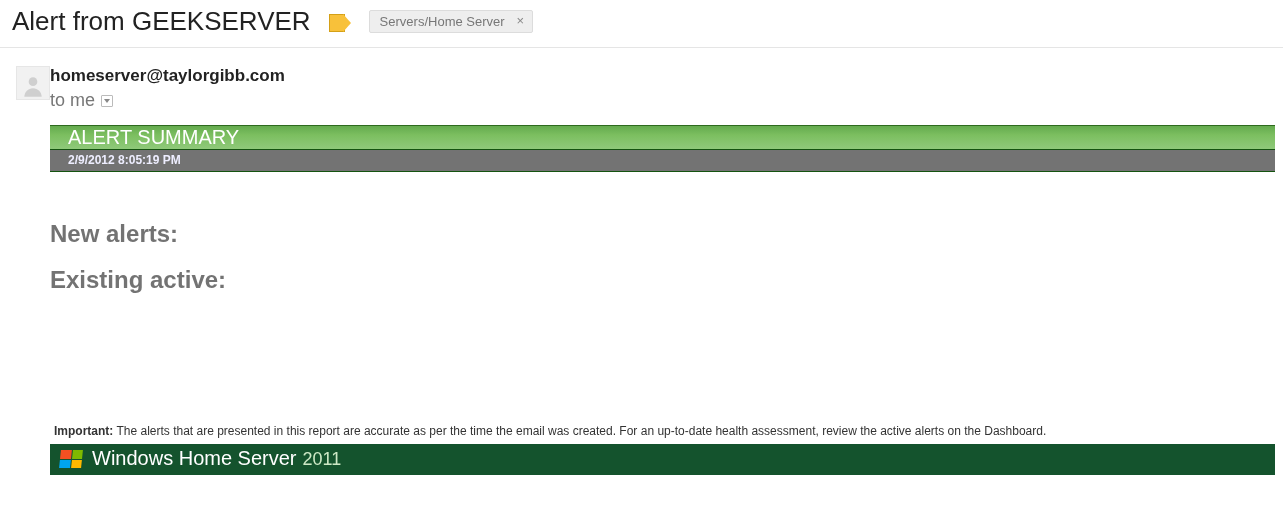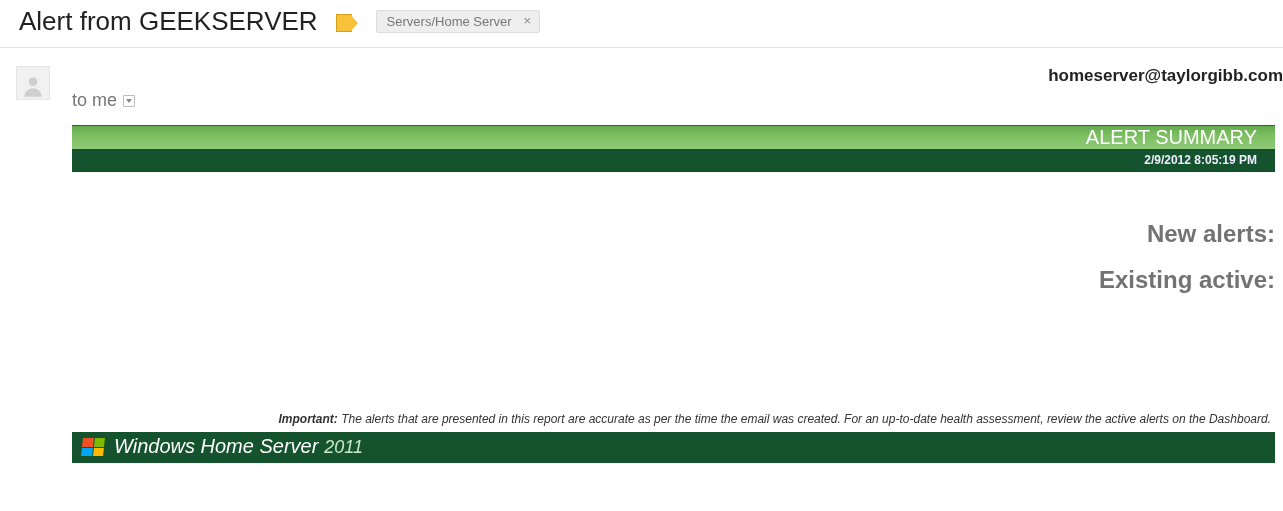--- a/index.html
+++ b/index.html
@@ -18,21 +18,20 @@
     display: flex;
     align-items: center;
     padding: 6px 12px 10px 12px;
     border-bottom: 1px solid #e5e5e5;
     gap: 18px;
   }
   .subject {
     font-size: 26px;
     color: #222;
     white-space: nowrap;
-    margin-left: 7px;
   }
   .label-tag {
     width: 22px;
     height: 16px;
     position: relative;
   }
   .label-tag::before {
     content: "";
     position: absolute;
     left: 0; top: 0;
@@ -63,22 +62,21 @@
   }
   .chip .x {
     color: #888;
     font-size: 13px;
     line-height: 1;
     padding: 0 2px;
   }
   .msg {
     padding: 18px 0 0 16px;
     display: flex;
-    gap: 22px;
-    text-align: right;
+    gap: 0;
   }
   .avatar {
     width: 34px; height: 34px;
     background: #f1f1f1;
     border: 1px solid #e6e6e6;
     display: flex;
     align-items: flex-end;
     justify-content: center;
     overflow: hidden;
   }
@@ -117,40 +115,39 @@
     padding-right: 8px;
   }
   .summary-bar {
     background: linear-gradient(to bottom, #64aa4e 0%, #7cbf60 40%, #8fc97a 100%);
     color: #fff;
     font-size: 20px;
     padding: 0 18px;
     border-top: 1px solid #2e6a1e;
   }
   .ts-bar {
-    background: #14532d;
+    background: #737373;
     color: #eef;
     font-size: 12px;
     font-weight: bold;
     padding: 3px 18px 4px 18px;
     border-top: 1px solid #14530f;
     border-bottom: 1px solid #14530f;
   }
   .content {
     padding: 30px 0 90px 0;
   }
   .content .h {
     font-size: 24px;
     font-weight: bold;
     color: #737373;
     margin: 18px 0;
   }
   .footer {
-    margin-top: 8px;
-    font-style: italic;
+    margin-top: 20px;
   }
   .disclaimer {
     font-size: 12px;
     color: #333;
     padding: 2px 4px 6px 4px;
   }
   .disclaimer b { font-weight: bold; }
   .brand-bar {
     background: #14532d;
     color: #fff;

